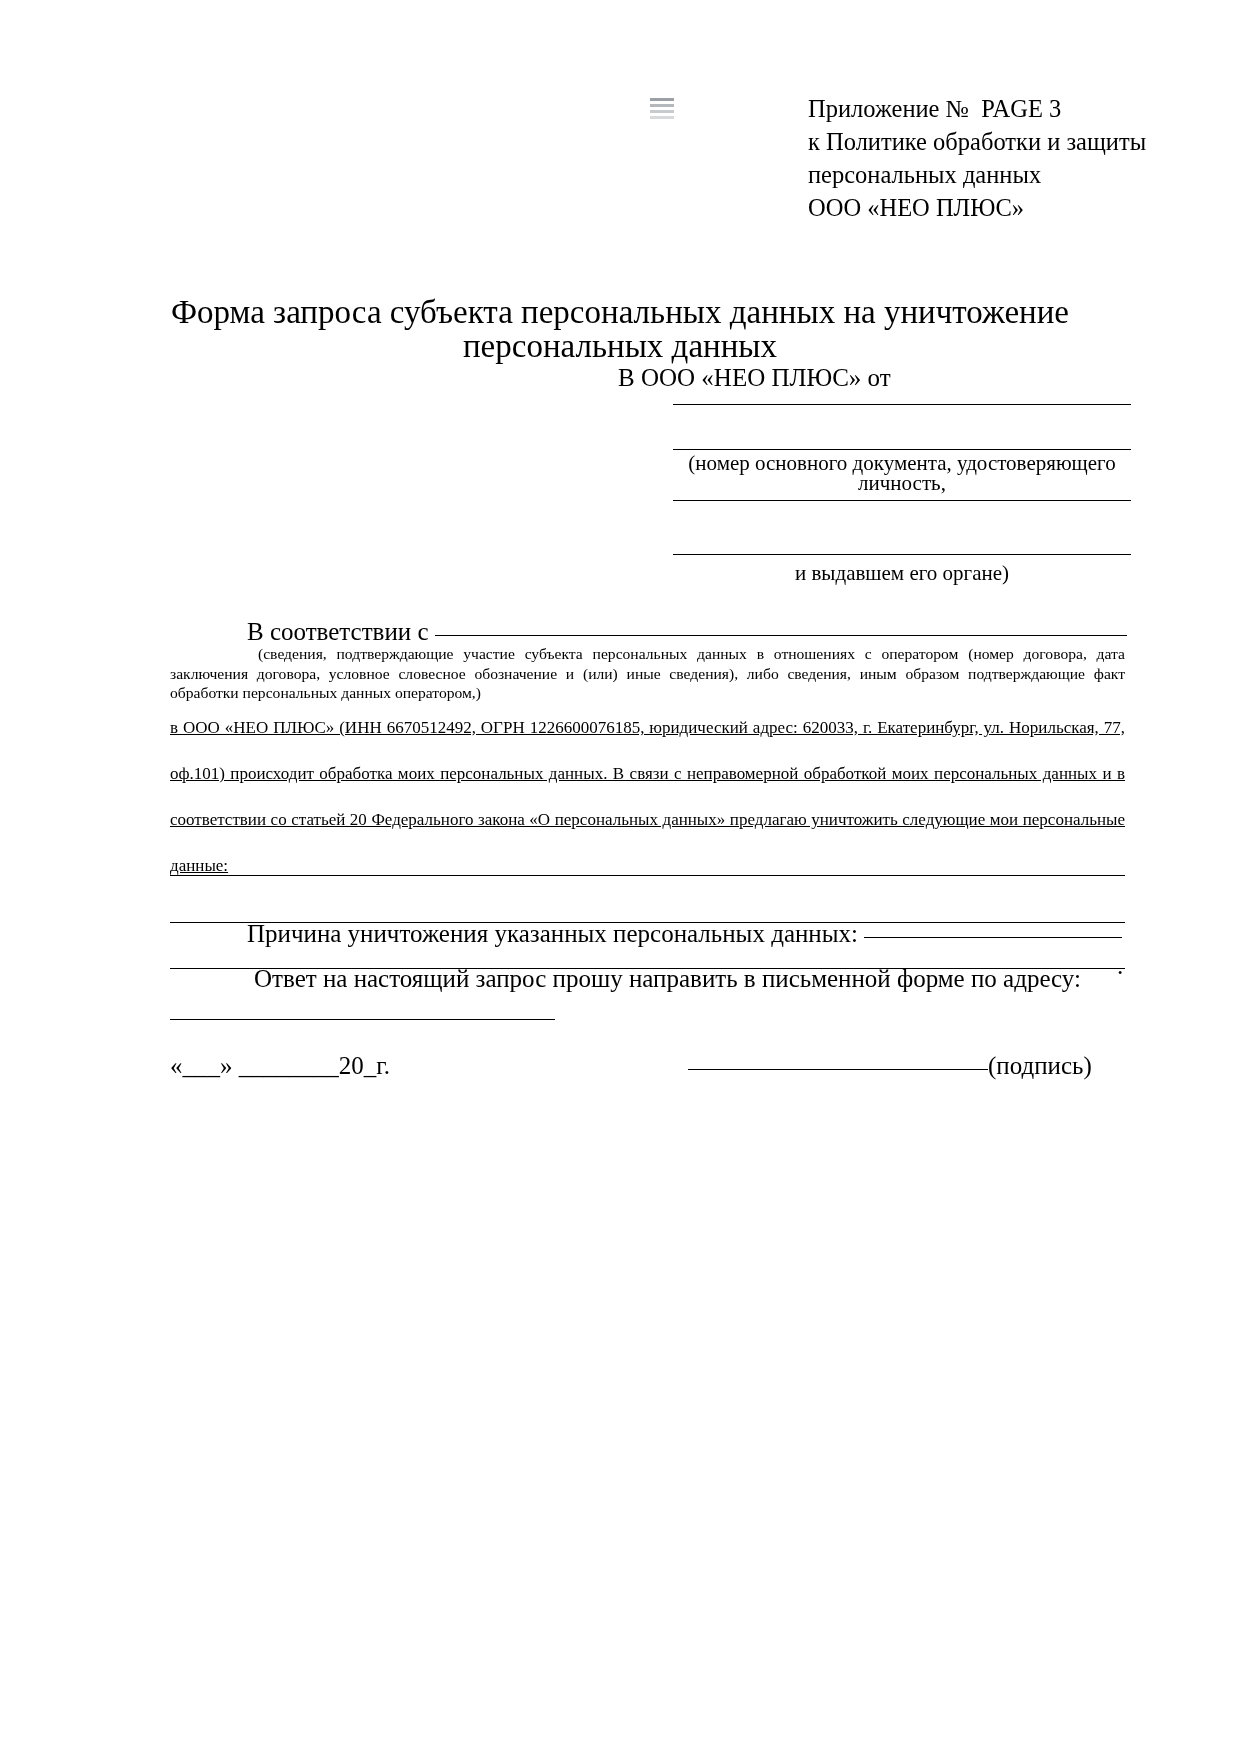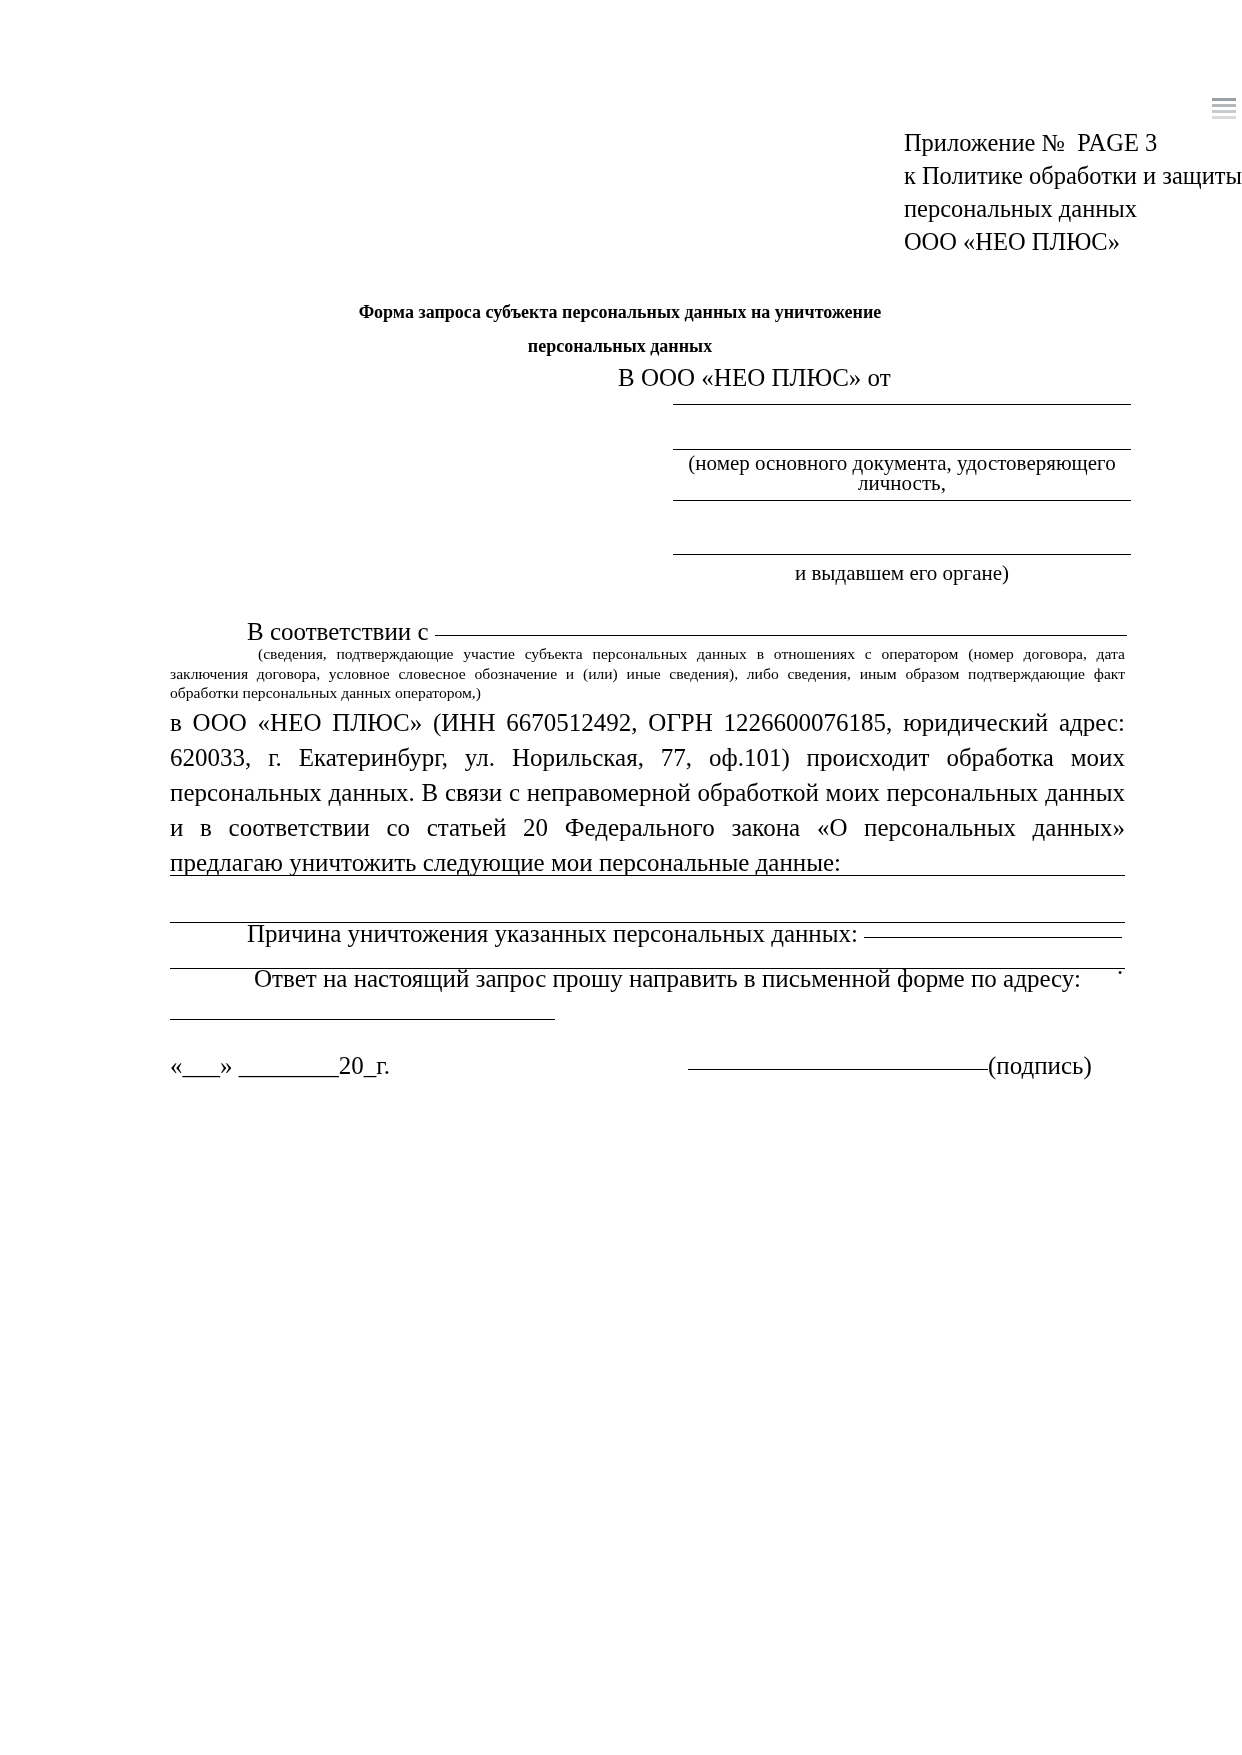--- a/index.html
+++ b/index.html
@@ -23,22 +23,22 @@
     box-sizing: border-box;
   }
 
   
   .header-wrap {
     position: absolute;
     top: 92px;
     left: 0;
     width: 1242px;
     display: flex;
-    flex-direction: column;
-    align-items: flex-end;
+    flex-direction: row;
+    align-items: flex-start;
   }
   .stamp-icon {
     margin-left: 646px;
     width: 34px;
     height: 34px;
     position: relative;
     flex: none;
   }
   .stamp-icon i {
     display: block;
@@ -59,22 +59,22 @@
   }
   .header-text div { white-space: pre; }
 
   
   .title {
     position: absolute;
     top: 295px;
     left: 170px;
     width: 900px;
     text-align: center;
-    font-weight: bold;
-    font-size: 18px;
+    font-weight: normal;
+    font-size: 33px;
     line-height: 34px;
   }
   .title .l2 { display:block; }
 
   
   .addressee {
     position: absolute;
     top: 364px;
     left: 618px;
     width: 520px;
@@ -126,24 +126,25 @@
     line-height: 19.5px;
     text-align: justify;
   }
   .small-note .first { padding-left: 88px; }
 
   .main-par {
     position: absolute;
     top: 705px;
     left: 170px;
     width: 955px;
-    font-size: 25px;
-    line-height: 35px;
+    font-size: 17px;
+    line-height: 46px;
     text-align: justify;
     text-justify: inter-word;
+    text-decoration: underline;
   }
 
   .long-rule {
     position: absolute;
     left: 170px;
     width: 955px;
     border-bottom: 1.6px solid #000;
     height: 0;
   }
 

